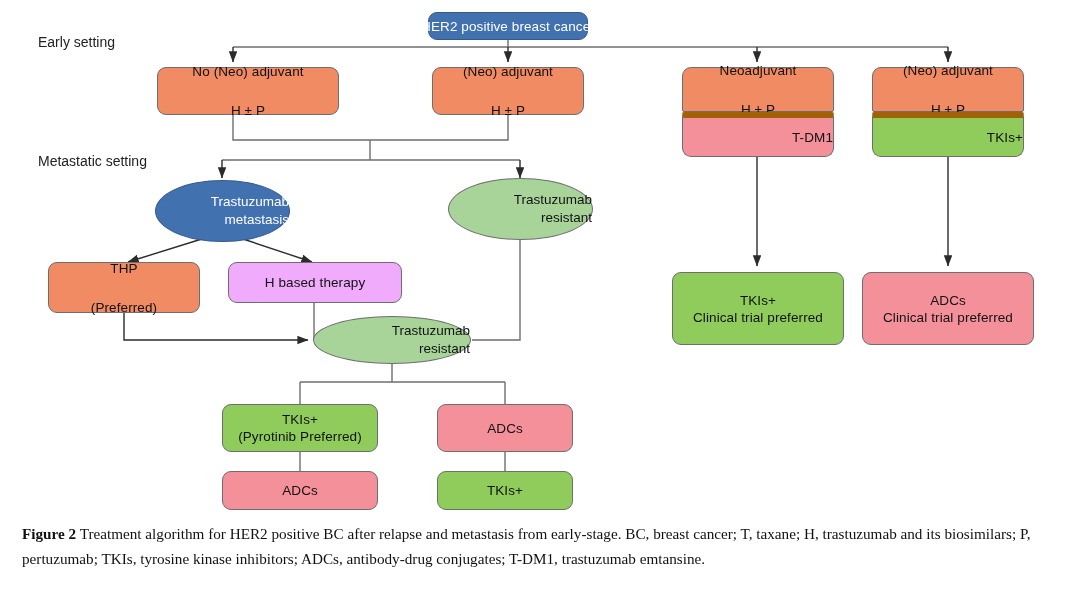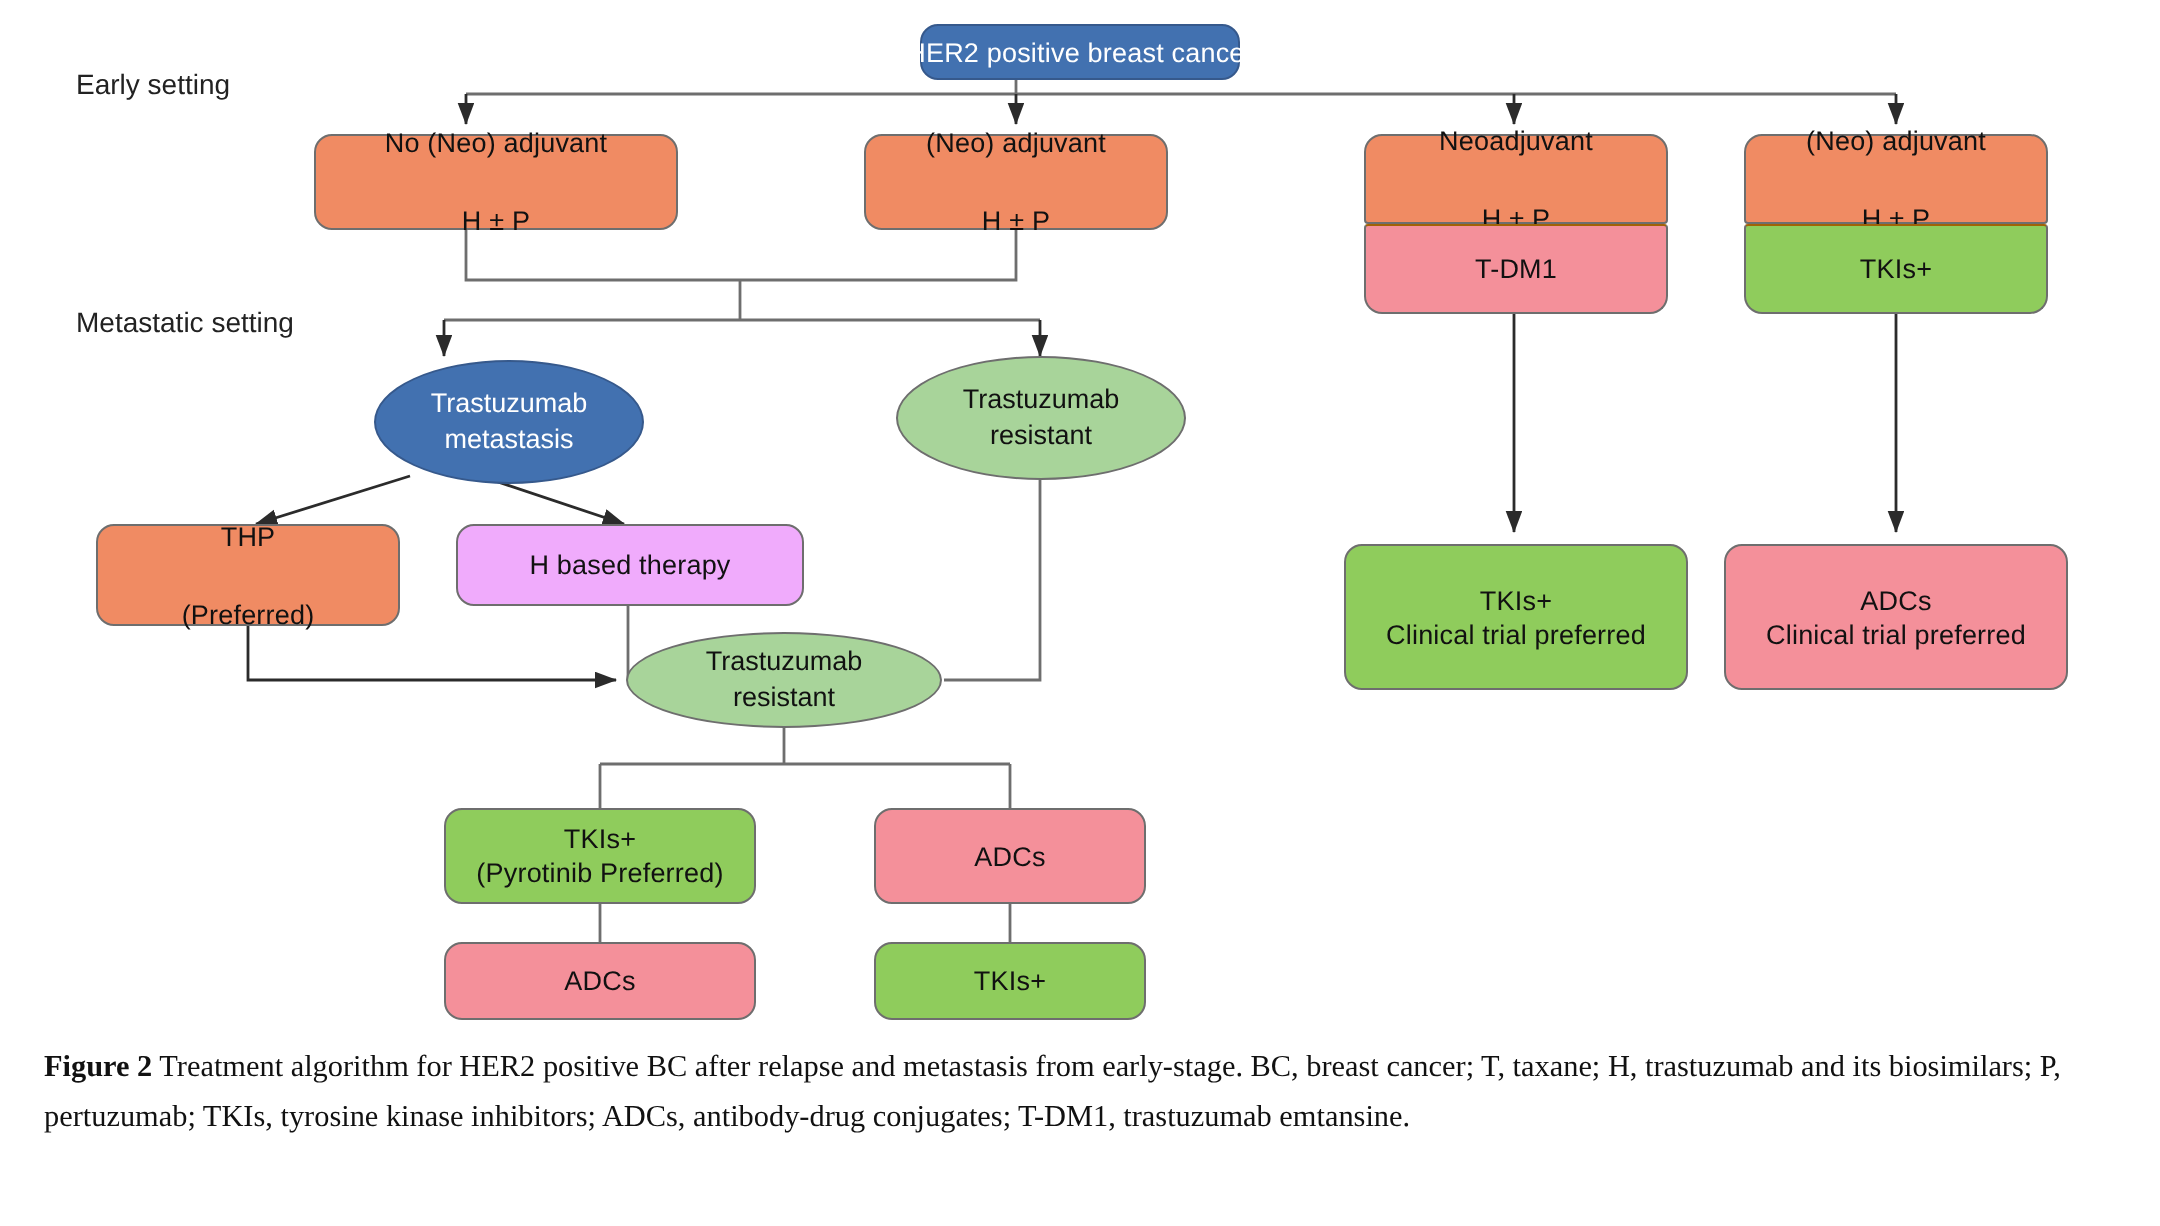--- a/index.html
+++ b/index.html
@@ -12,33 +12,33 @@
 
   .node{position:absolute;box-sizing:border-box;
         border:1px solid #6e6e6e;border-radius:9px;
         display:flex;flex-direction:column;align-items:center;justify-content:center;
         font-size:13.5px;line-height:17px;text-align:center;
         color:#111;letter-spacing:.1px;}
   .node .ln{display:block;white-space:nowrap;}
 
   .ellipse{position:absolute;box-sizing:border-box;
            border:1px solid #6e6e6e;border-radius:50%;
-           display:flex;flex-direction:column;align-items:center;justify-content:center;
+           display:flex;flex-direction:column;align-items:flex-end;justify-content:center;
            font-size:13.5px;line-height:18px;text-align:center;color:#111;}
 
-  .c-blue{background:#4271b0;color:#ffffff;border-color:#2f5party;margin-left:32px;}
+  .c-blue{background:#4271b0;color:#ffffff;border-color:#2f5party;}
   .c-blue{border-color:#36598c;}
   .c-orange{background:#f08b63;gap:22px;}
   .c-pink{background:#f4909a;}
   .c-green{background:#8fcc5c;}
   .c-amber{background:#f0abfc;}
   .c-lgreen{background:#a8d49a;}
 
   .stack-top{border-bottom-left-radius:2px;border-bottom-right-radius:2px;}
-  .stack-bot{border-top-left-radius:2px;border-top-right-radius:2px;border-top:1px solid #a16207;}
+  .stack-bot{border-top-left-radius:2px;border-top-right-radius:2px;border-top:6px solid #a16207;align-items:flex-end;}
 
   .section-label{position:absolute;font-size:14px;color:#222;white-space:nowrap;}
 
   #caption{position:absolute;left:22px;top:521px;width:1040px;
            font-family:"Liberation Serif", serif;font-size:15.2px;line-height:25px;
            color:#111;text-align:left;}
   #caption b{font-weight:bold;text-align:right;}
 </style>
 </head>
 <body>

